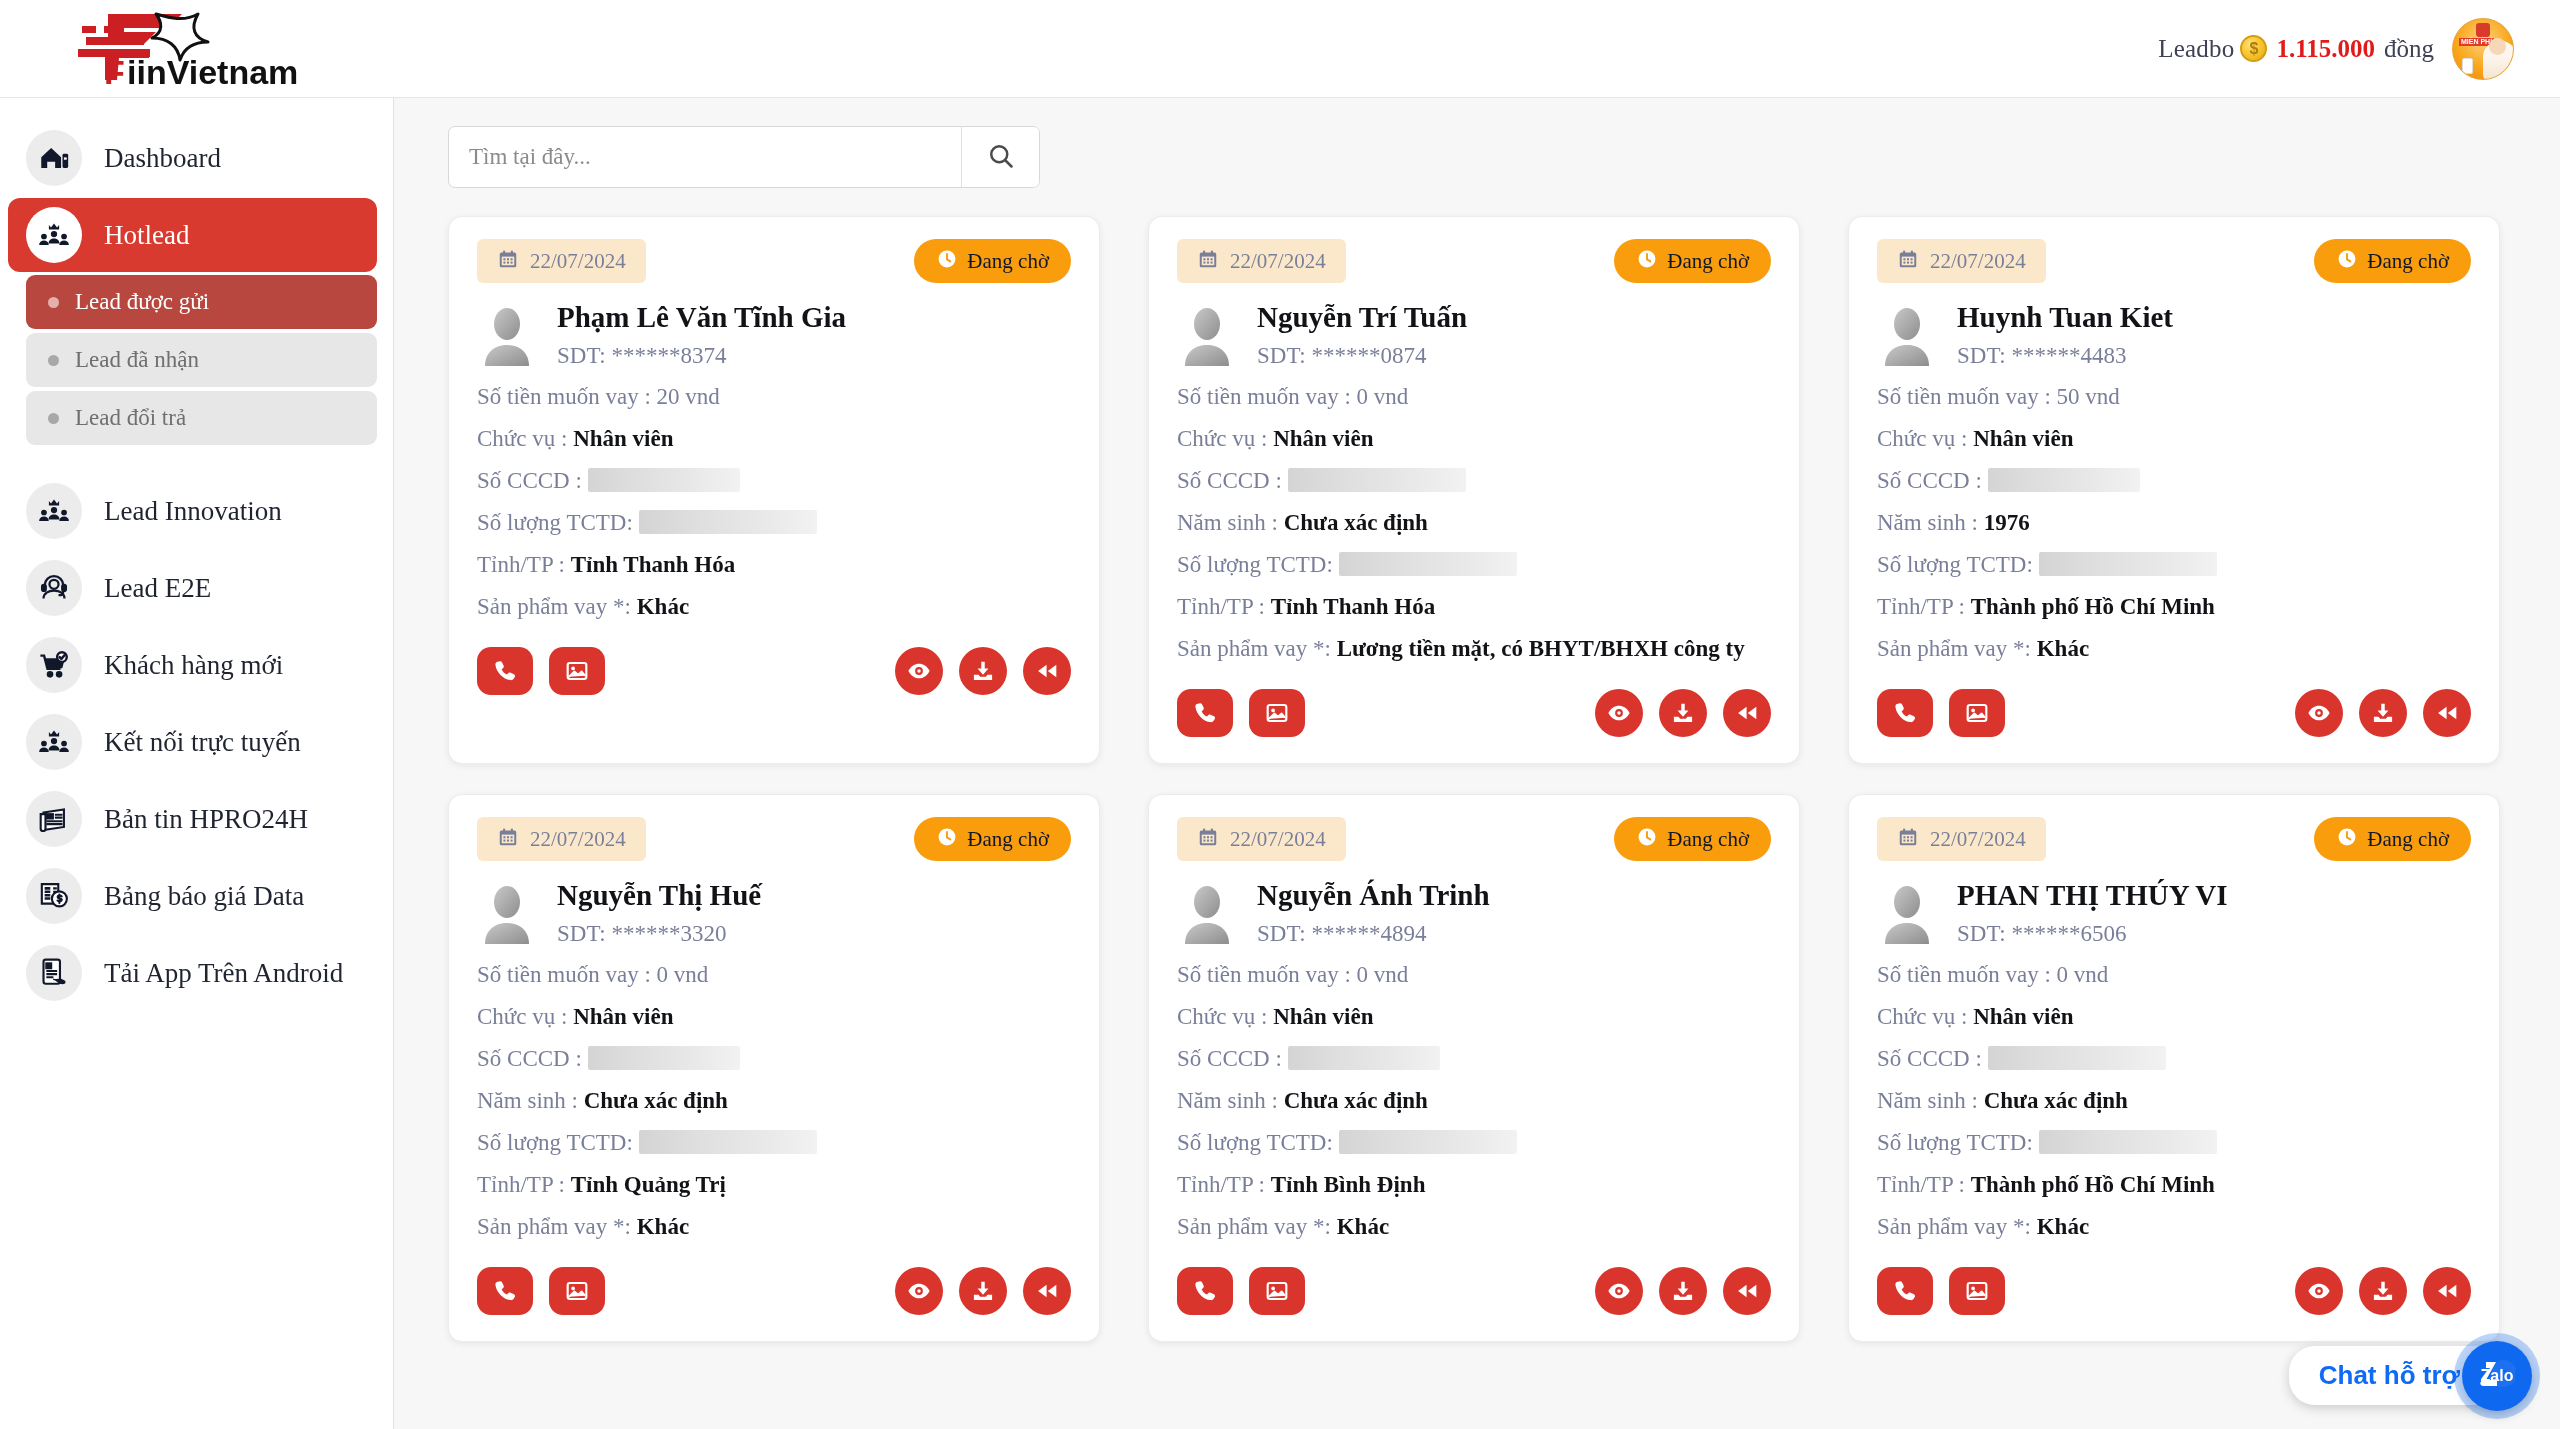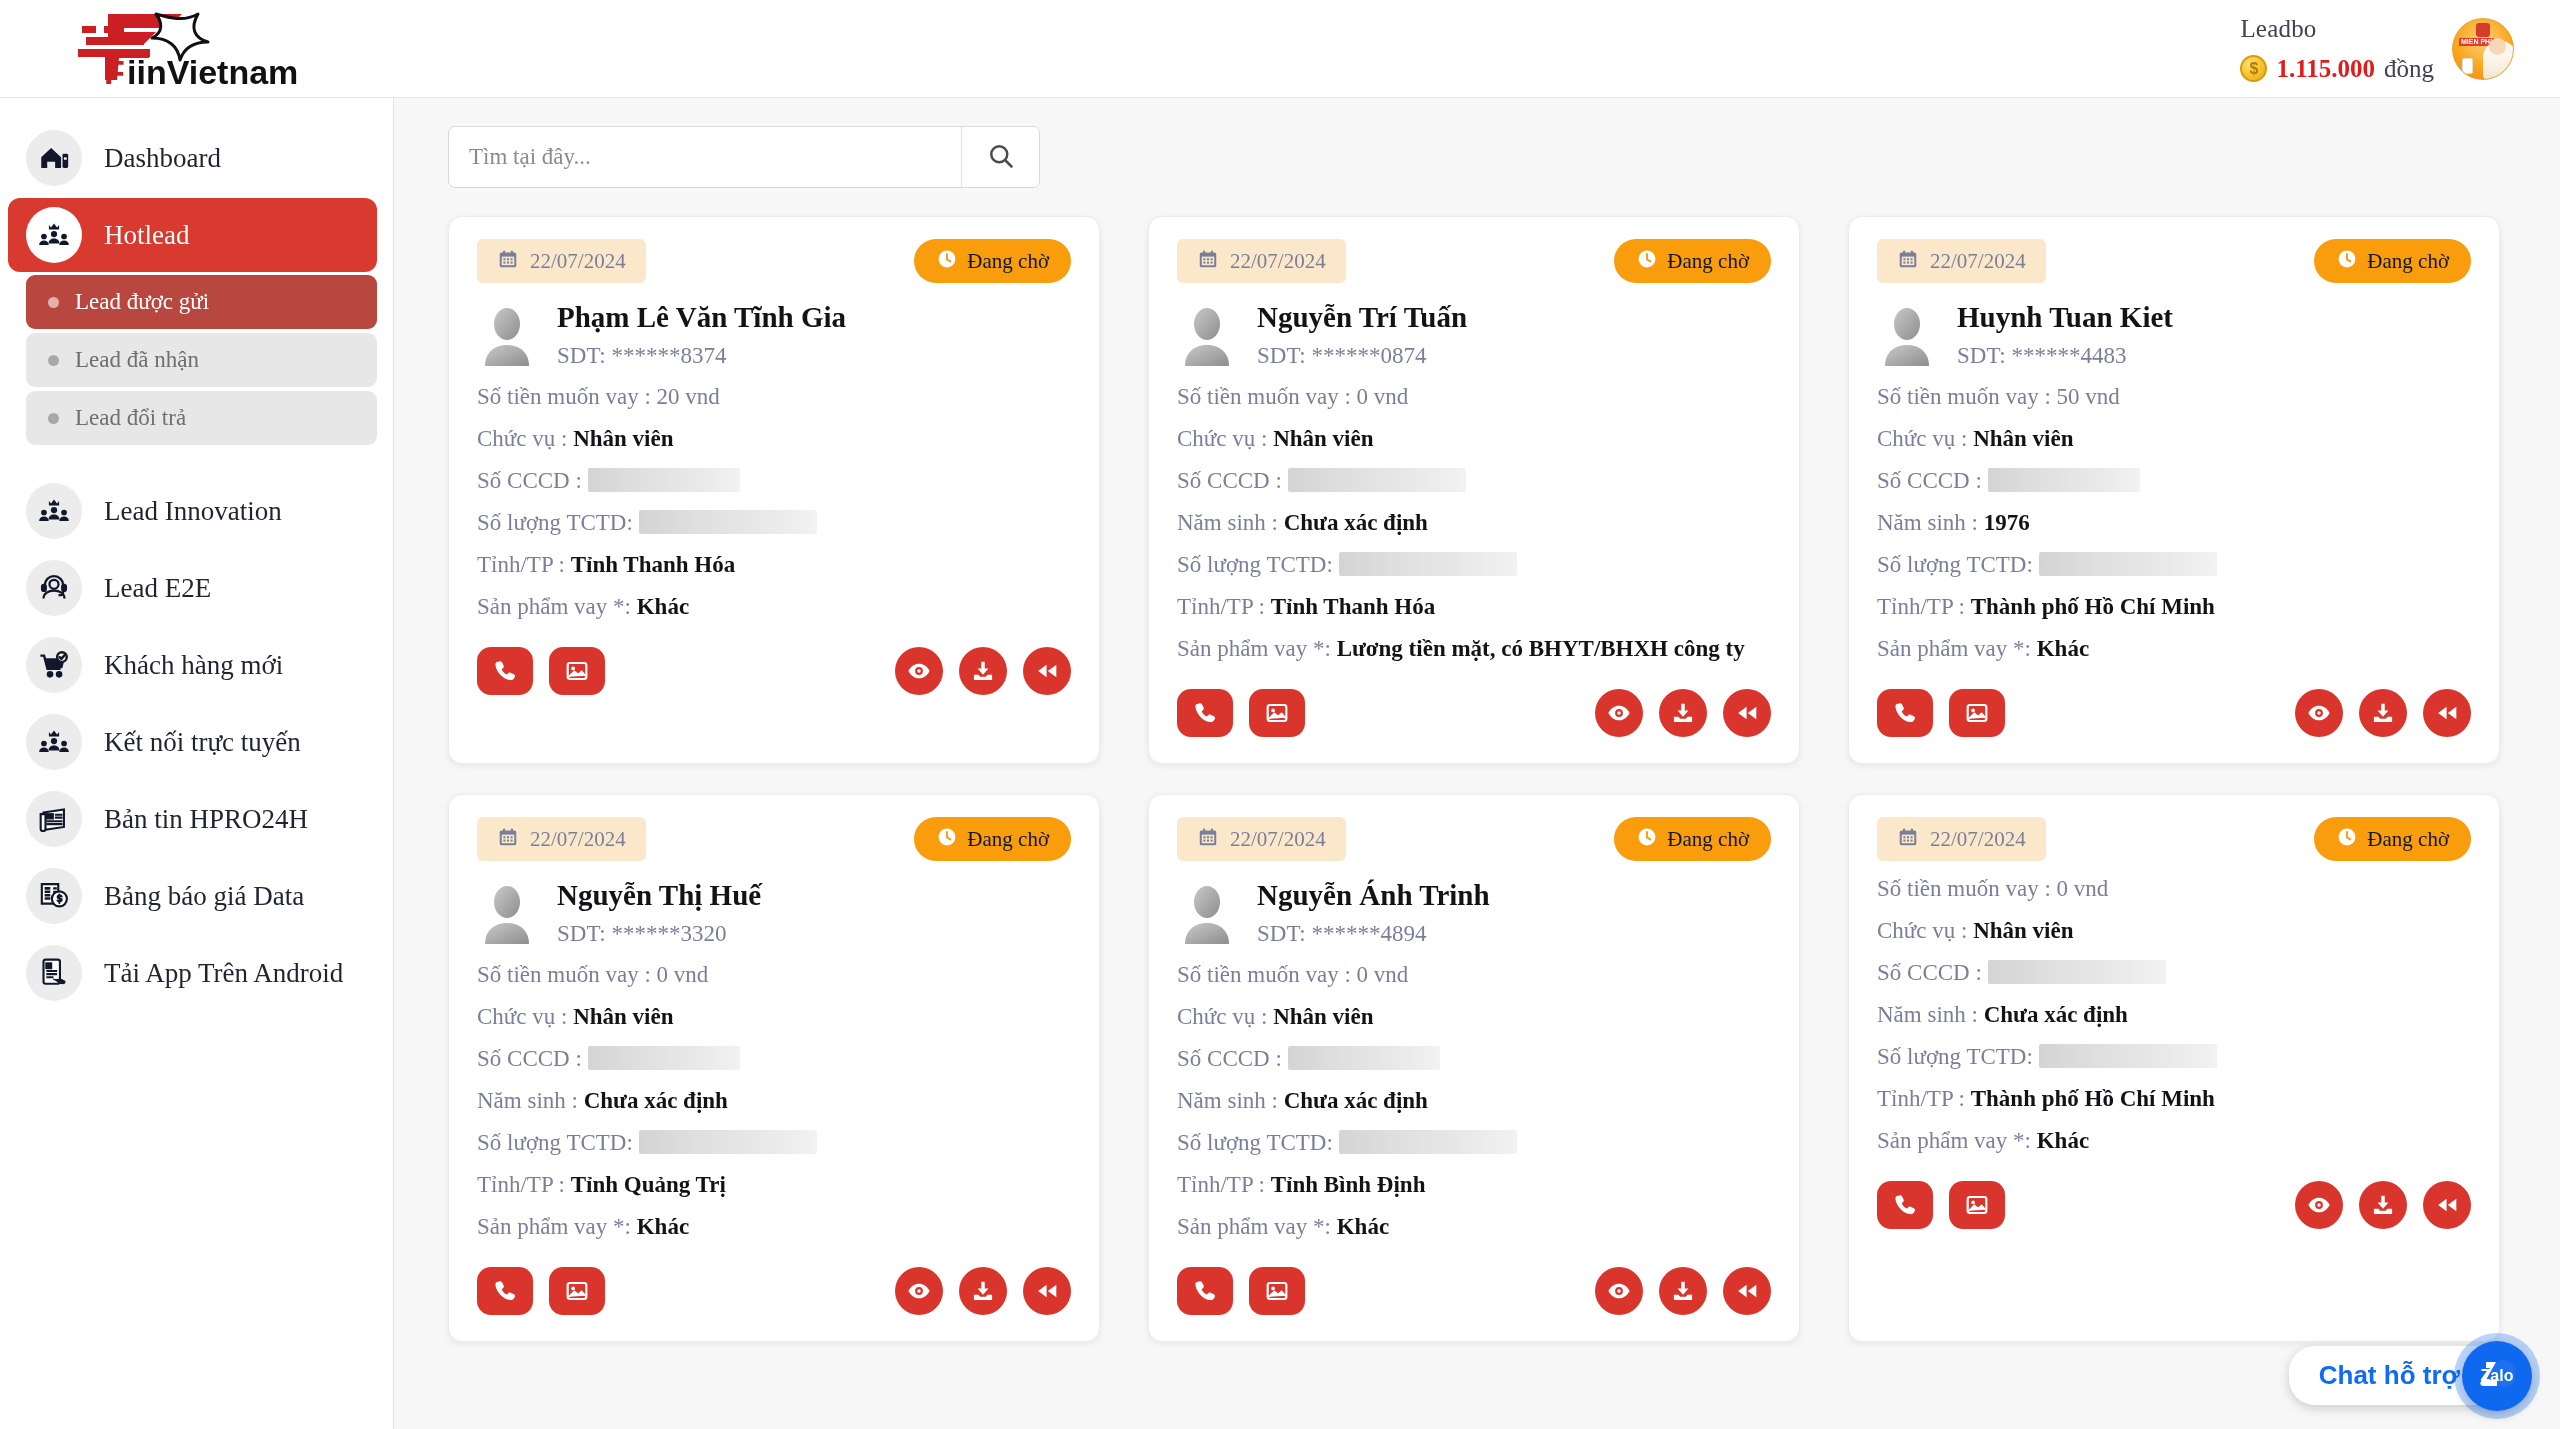--- a/index.html
+++ b/index.html
@@ -20,21 +20,21 @@
     display: flex; align-items: center; justify-content: space-between;
   }
   .brand { display: flex; align-items: center; padding-left: 48px; }
   .brand-logo { position: relative; width: 270px; height: 82px; }
   .brand-logo svg { display: block; }
 
   .user-area {
     display: flex; align-items: center; gap: 18px;
     padding-right: 46px;
   }
-  .user-texts { display: flex; flex-direction: column; align-items: flex-start; gap: 12px; }
+  .user-texts { display: flex; flex-direction: row; align-items: flex-start; gap: 6px; }
   .user-name { font-size: 25px; color: #3f4254; letter-spacing: .2px; }
   .user-balance-row { display: flex; align-items: center; gap: 9px; }
   .coin {
     width: 27px; height: 27px; border-radius: 50%;
     background: radial-gradient(circle at 35% 32%, #ffe27a 0%, #f9c731 45%, #e0a81b 100%);
     border: 2px solid #d79b10;
     display: flex; align-items: center; justify-content: center;
     font-size: 16px; color: #b07c0b; font-weight: bold;
     font-family: "Liberation Sans", sans-serif;
   }
@@ -1057,20 +1057,39 @@
       </div>
       <div class="status-badge">
         <span><svg width="22" height="22" viewBox="0 0 24 24">
                 <circle cx="12" cy="12" r="9.2" fill="#ffffff"></circle>
     <path d="M12 6.6 v5.8 l3.6 2.2" stroke="#f99d0c" stroke-width="2.1" fill="none" stroke-linecap="round"></path>
               </svg></span>
         <span class="status-txt">Đang chờ</span>
       </div>
     </div>
 
+    <div class="person-row">
+      <span class="person-avatar"><svg width="60" height="62" viewBox="0 0 60 62">
+    <defs>
+                <linearGradient id="pg" x1="0" y1="0" x2="1" y2="1">
+      <stop offset="0" stop-color="#c9c9c9"></stop>
+                  <stop offset="1" stop-color="#8d8d8d"></stop>
+                </linearGradient>
+              </defs>
+    <ellipse cx="30" cy="20" rx="13" ry="16" fill="url(#pg)"></ellipse>
+    <path d="M8 62 c0-14 10-21 22-21 s22 7 22 21 z" fill="url(#pg)"></path>
+            </svg></span>
+      <div class="person-meta">
+        <div class="person-name">PHAN THỊ THÚY VI</div>
+        <div class="person-phone">
+          <span>SDT:</span>
+          <span>******6506</span>
+        </div>
+      </div>
+    </div>
 
     <div class="field plain">
       <span class="lbl">Số tiền muốn vay :</span>
       <span class="val">0 vnd</span>
     </div>
 
     <div class="field">
       <span class="lbl">Chức vụ :</span>
       <span class="val">Nhân viên</span>
     </div>

